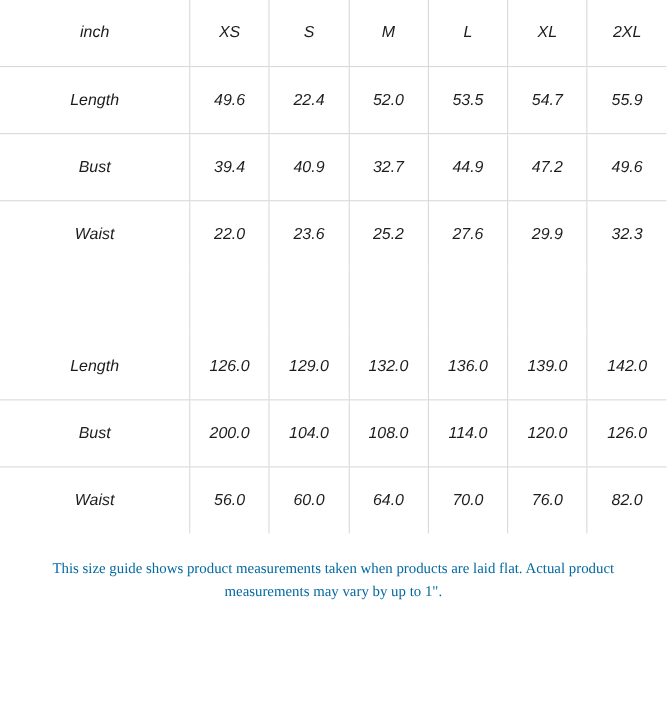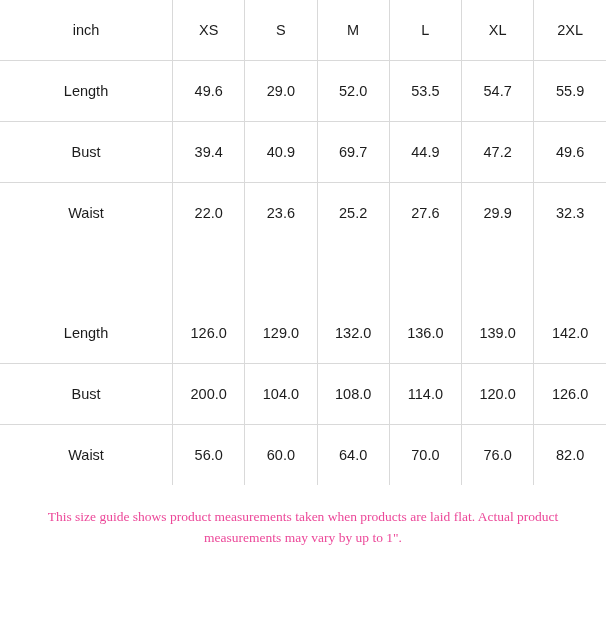--- a/index.html
+++ b/index.html
@@ -17,20 +17,21 @@
   .page {
     width: 606px;
     height: 639px;
     position: relative;
     box-sizing: border-box;
   }
   table.size-table {
     width: 606px;
     border-collapse: collapse;
     table-layout: fixed;
+    font-style: italic;
   }
   table.size-table td {
     border: 1px solid #d9d9d9;
     text-align: center;
     vertical-align: middle;
     font-size: 14.5px;
     color: #1c1c1c;
     height: 60px;
     padding: 0;
     background: #ffffff;
@@ -60,21 +61,21 @@
     width: 606px;
     background: #ffffff;
   }
 
   .footnote {
     margin-top: 22px;
     padding: 0 28px;
     font-family: "Liberation Serif", serif;
     font-size: 13.5px;
     line-height: 1.55;
-    color: #ec4899;
+    color: #0369a1;
     text-align: center;
   }
 </style>
 </head>
 <body>
 
 <div class="page">
 
   <table class="size-table">
     <colgroup>
@@ -92,31 +93,31 @@
         <td>XS</td>
         <td>S</td>
         <td>M</td>
         <td>L</td>
         <td>XL</td>
         <td>2XL</td>
       </tr>
       <tr>
         <td>Length</td>
         <td>49.6</td>
-        <td>29.0</td>
+        <td>22.4</td>
         <td>52.0</td>
         <td>53.5</td>
         <td>54.7</td>
         <td>55.9</td>
       </tr>
       <tr>
         <td>Bust</td>
         <td>39.4</td>
         <td>40.9</td>
-        <td>69.7</td>
+        <td>32.7</td>
         <td>44.9</td>
         <td>47.2</td>
         <td>49.6</td>
       </tr>
       <tr>
         <td>Waist</td>
         <td>22.0</td>
         <td>23.6</td>
         <td>25.2</td>
         <td>27.6</td>

